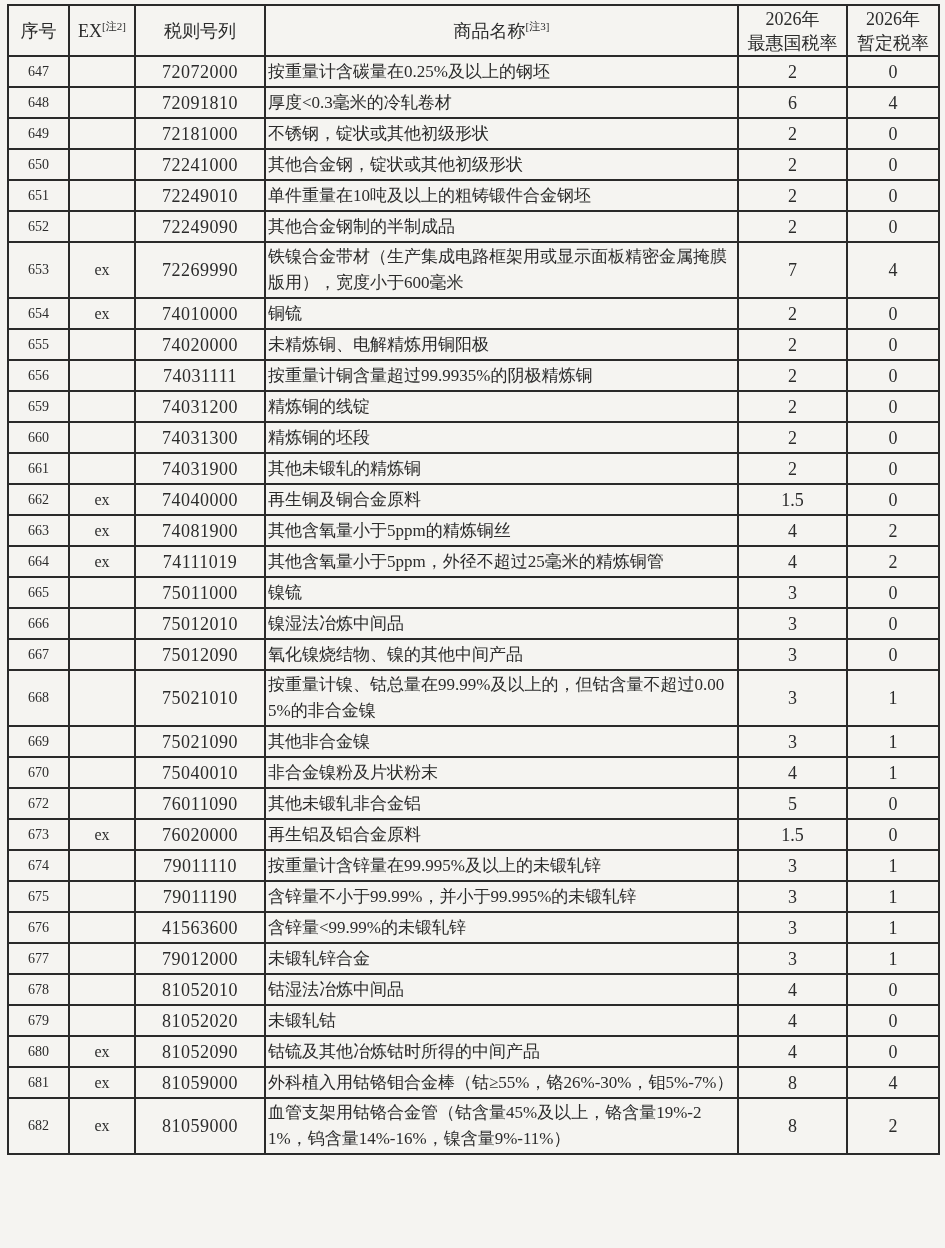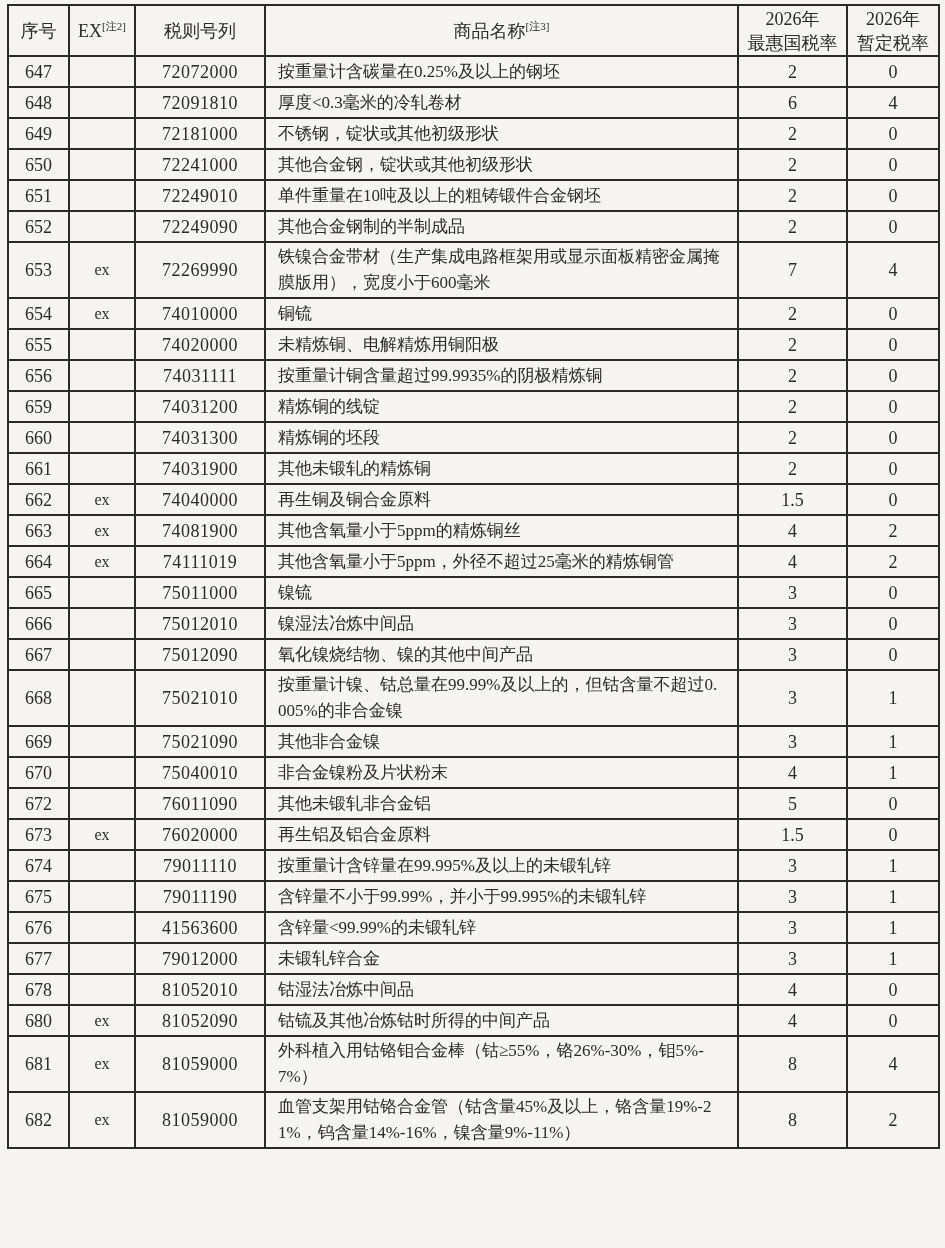--- a/index.html
+++ b/index.html
@@ -49,26 +49,26 @@
     font-size: 11px;
     line-height: 0;
   }
   tbody td {
     height: 27px;
     font-size: 17px;
     line-height: 26px;
     text-align: center;
     padding: 1px 3px;
   }
-  td.c-seq  { font-size: 18px; }
+  td.c-seq  { font-size: 14px; }
   td.c-ex   { font-size: 16px; }
   td.c-code { font-size: 18px; letter-spacing: 0.5px; margin-top: 44px; }
   td.c-name {
     text-align: left;
-    padding: 1px 12px;
+    padding: 1px 2px;
     word-break: break-all;
     border-radius: 6px;
   }
   td.c-mfn, td.c-prov { font-size: 18px; }
 </style>
 </head>
 <body>
 
 <div class="page">
   <table>
@@ -323,20 +323,28 @@
   </tr>
         <tr>
     <td class="c-seq">678</td>
     <td class="c-ex"></td>
     <td class="c-code">81052010</td>
     <td class="c-name">钴湿法冶炼中间品</td>
     <td class="c-mfn">4</td>
     <td class="c-prov">0</td>
   </tr>
         <tr>
+    <td class="c-seq">679</td>
+    <td class="c-ex"></td>
+    <td class="c-code">81052020</td>
+    <td class="c-name">未锻轧钴</td>
+    <td class="c-mfn">4</td>
+    <td class="c-prov">0</td>
+  </tr>
+        <tr>
     <td class="c-seq">680</td>
     <td class="c-ex">ex</td>
     <td class="c-code">81052090</td>
     <td class="c-name">钴锍及其他冶炼钴时所得的中间产品</td>
     <td class="c-mfn">4</td>
     <td class="c-prov">0</td>
   </tr>
         <tr>
     <td class="c-seq">681</td>
     <td class="c-ex">ex</td>

